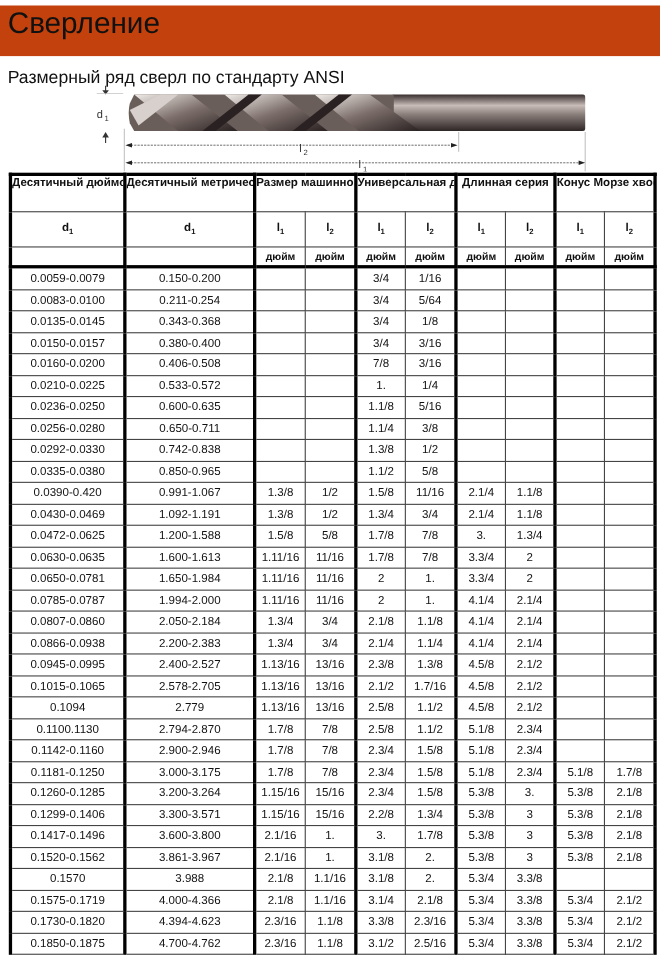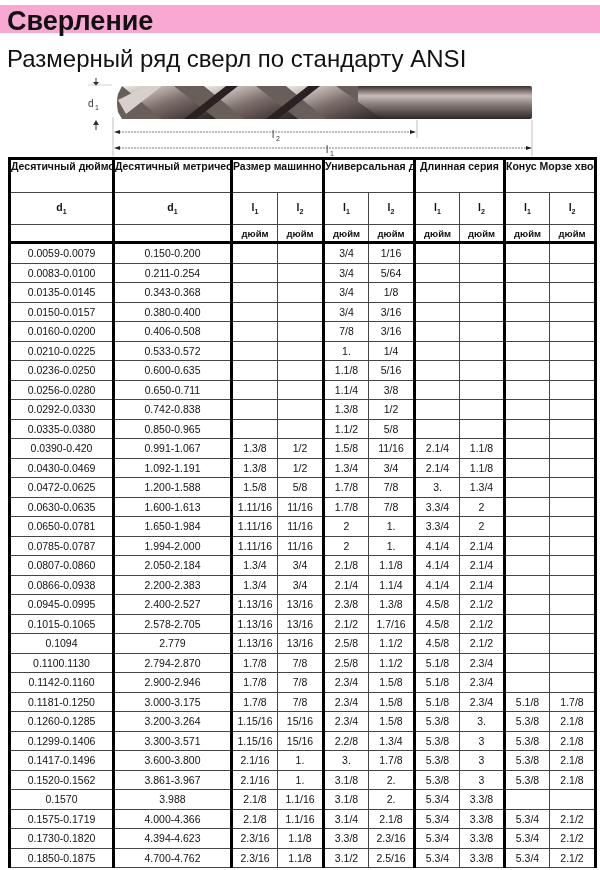--- a/index.html
+++ b/index.html
@@ -1,19 +1,19 @@
 <!DOCTYPE html>
 <html><head>
 <meta charset="utf-8">
 <style>
   html, body { margin:0; padding:0; background:#ffffff; }
   body { width:600px; height:870px; position:relative; overflow:hidden; font-family:"Liberation Sans", sans-serif; color:#111; }
-  .title-bar { position:absolute; left:0; top:5px; width:600px; height:28px; background:#f9a8d4;font-weight:bold; }
+  .title-bar { position:absolute; left:0; top:5px; width:600px; height:46px; background:#c2410c; }
   .title { position:absolute; left:7px; top:3px; font-size:27px; line-height:27px; color:#111; font-family:"Liberation Sans", sans-serif; }
-  .subtitle { position:absolute; left:7px; top:45px; font-size:24px; color:#111; }
+  .subtitle { position:absolute; left:7px; top:62px; font-size:16px; color:#111; }
   .drill-wrap { position:absolute; left:86px; top:72px; width:450px; height:84px; }
   table.spec { position:absolute; left:8px; top:157px; border-collapse:collapse; table-layout:fixed; width:586px; font-size:10.5px; }
   table.spec td, table.spec th { border:1px solid #444; text-align:center; padding:0; overflow:hidden; white-space:nowrap; }
   table.spec th { font-weight:bold; font-size:10.5px; }
   .grp th { height:32px; vertical-align:top; padding-top:2px; line-height:12px; white-space:normal; }
   .sym th { height:31px; font-size:11px; }
   .unit td { height:16px; font-size:9.5px; font-weight:bold; }
   .data td { height:18.5px; }
   .thick-l { border-left:3px solid #000 !important; }
   .thick-r { border-right:3px solid #000 !important; }

